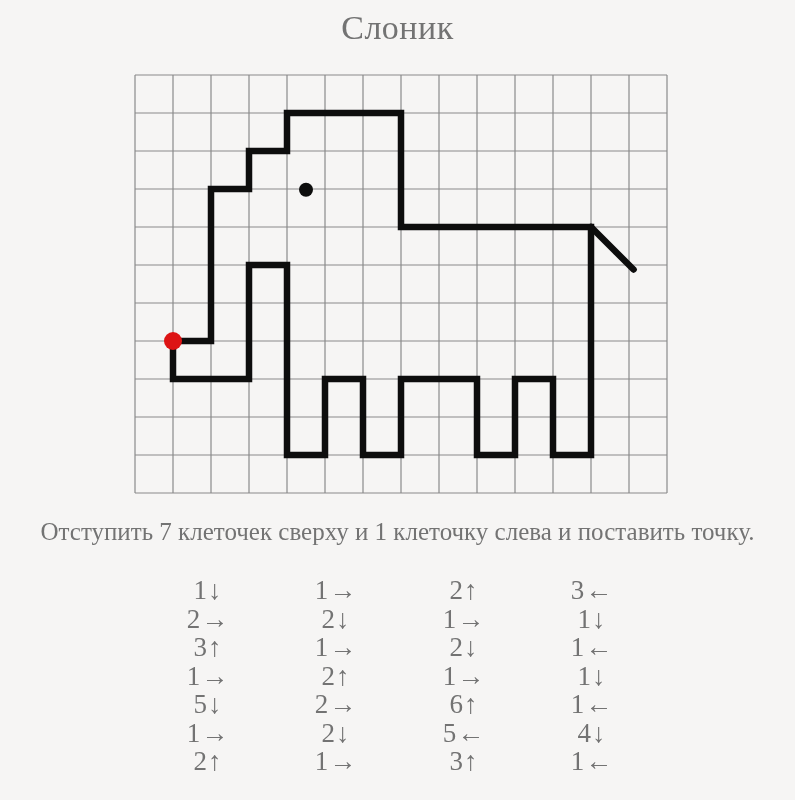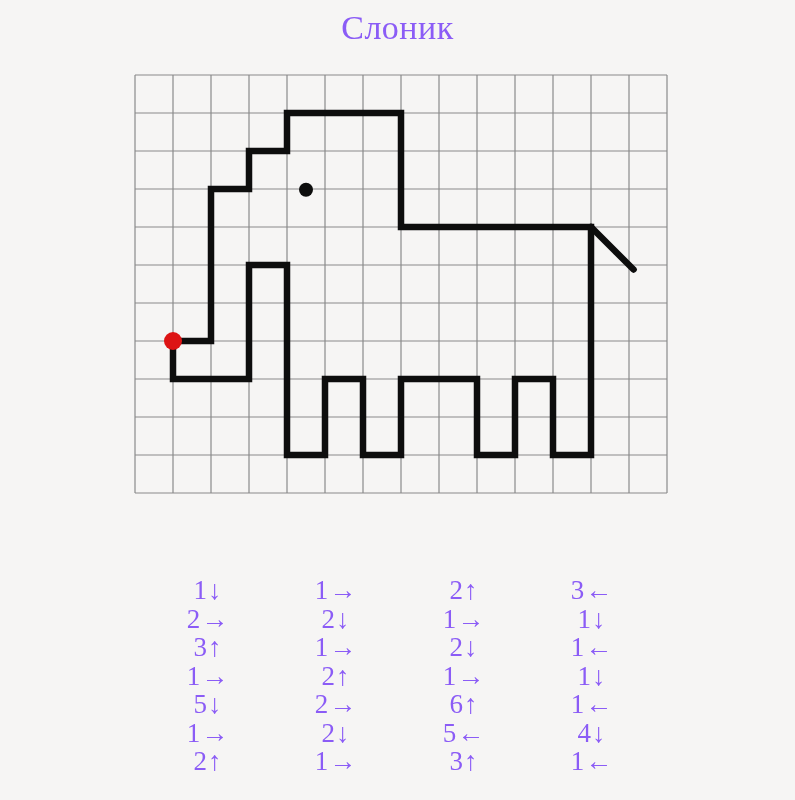--- a/index.html
+++ b/index.html
@@ -2,21 +2,21 @@
 <html><head>
 <meta charset="utf-8">
 <style>
   html, body { margin: 0; padding: 0; }
   .page {
     position: relative;
     width: 795px;
     height: 800px;
     overflow: hidden;
     font-family: "Liberation Serif", "DejaVu Serif", serif;
-    color: #8b5cf6;
+    color: #737373;
   }
   .title {
     position: absolute;
     top: 9px;
     left: 0;
     width: 100%;
     margin: 0;
     text-align: center;
     font-size: 34px;
     font-weight: normal;
@@ -89,20 +89,21 @@
       <line x1="135" y1="379" x2="667" y2="379" stroke="#8a8a8a" stroke-width="1.2"></line>
       <line x1="135" y1="417" x2="667" y2="417" stroke="#8a8a8a" stroke-width="1.2"></line>
       <line x1="135" y1="455" x2="667" y2="455" stroke="#8a8a8a" stroke-width="1.2"></line>
       <line x1="135" y1="493" x2="667" y2="493" stroke="#8a8a8a" stroke-width="1.2"></line>
       <path d="M173 341 L173 379 L249 379 L249 265 L287 265 L287 455 L325 455 L325 379 L363 379 L363 455 L401 455 L401 379 L477 379 L477 455 L515 455 L515 379 L553 379 L553 455 L591 455 L591 227 L401 227 L401 113 L287 113 L287 151 L249 151 L249 189 L211 189 L211 341 Z" fill="none" stroke="#0d0d0d" stroke-width="6.5" stroke-linejoin="miter" stroke-linecap="square"></path>
       <line x1="591" y1="227" x2="633.56" y2="269.56" stroke="#0d0d0d" stroke-width="6.5" stroke-linecap="round"></line>
       <circle cx="306" cy="189.76" r="7" fill="#0d0d0d"></circle>
       <circle cx="173" cy="341" r="9" fill="#dd1414"></circle>
     </svg>
 
+  <p class="note">Отступить 7 клеточек сверху и 1 клеточку слева и поставить точку.</p>
 
   <div class="instructions">
       <div class="instr-col">
         <div class="instr-item">1↓</div>
         <div class="instr-item">2→</div>
         <div class="instr-item">3↑</div>
         <div class="instr-item">1→</div>
         <div class="instr-item">5↓</div>
         <div class="instr-item">1→</div>
         <div class="instr-item">2↑</div>

